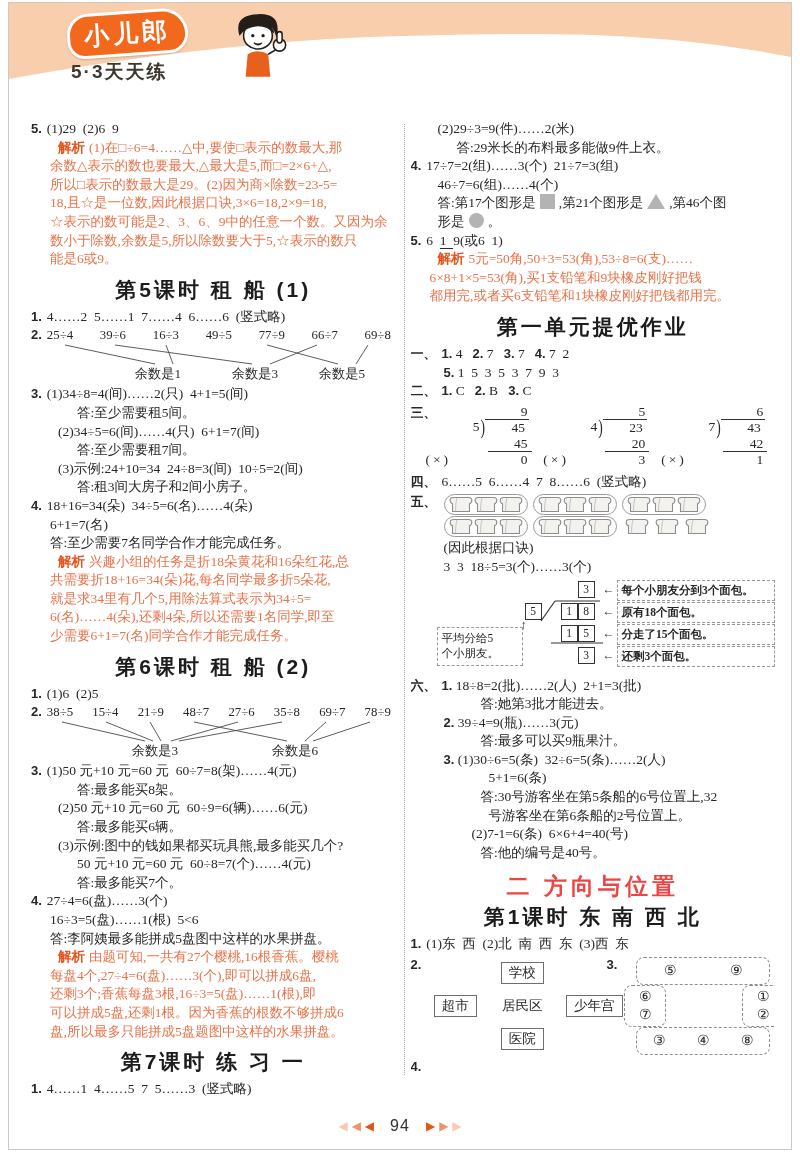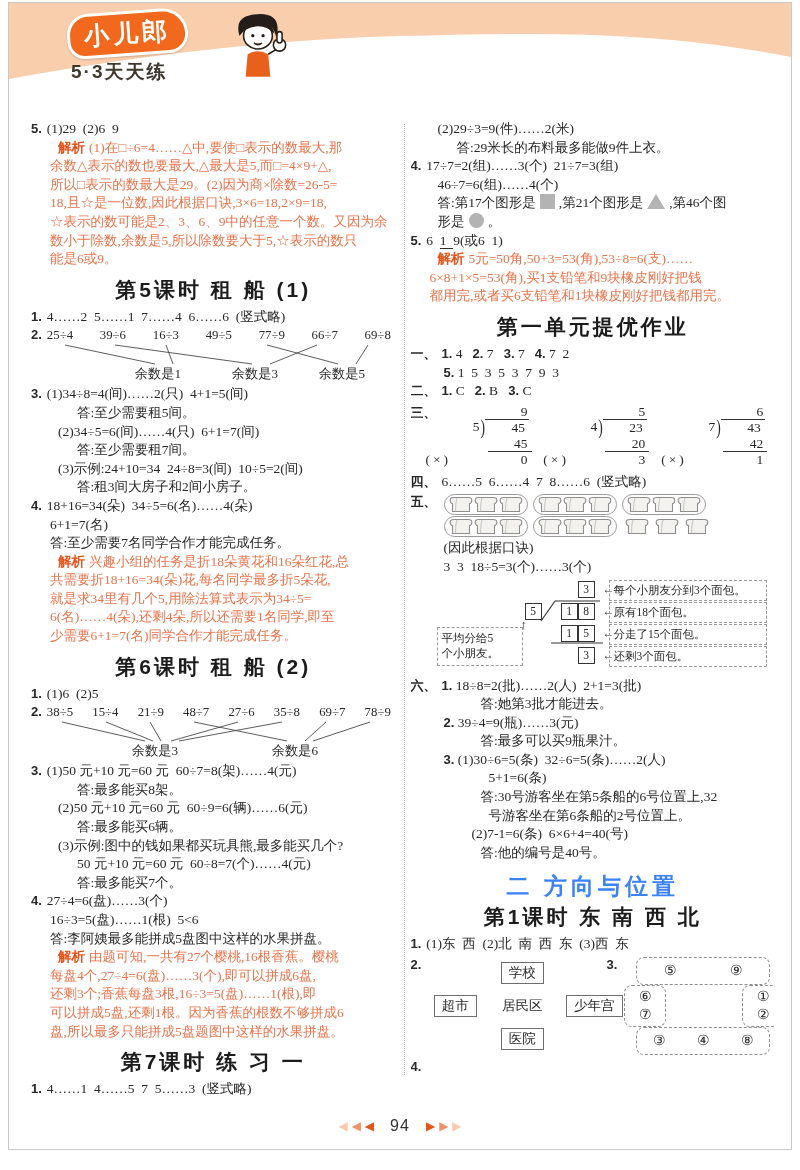--- a/index.html
+++ b/index.html
@@ -30,21 +30,21 @@
   .i4{padding-left:46px}.i5{padding-left:61px}.i6{padding-left:70px}.i7{padding-left:78px}
   .shape{display:inline-block;vertical-align:-2px;margin:0 4px;}
   .shape.square{width:15px;height:15px;background:#b3b3b3;}
   .shape.triangle{width:0;height:0;border-left:9px solid transparent;border-right:9px solid transparent;
      border-bottom:15px solid #b3b3b3;background:none;}
   .shape.circle{width:15px;height:15px;border-radius:50%;background:#b3b3b3;}
   
   .sec-title{font-family:"Liberation Sans","DejaVu Sans",sans-serif;font-weight:bold;font-size:21px;
      text-align:center;letter-spacing:3px;color:#1c1c1c;margin:7px 0 4px;}
   .unit-title-orange{font-family:"Liberation Sans","DejaVu Sans",sans-serif;font-weight:bold;font-size:23px;
-     text-align:center;letter-spacing:4px;color:#3b82f6;margin:9px 0 1px;}
+     text-align:center;letter-spacing:4px;color:#ef4444;margin:9px 0 1px;}
   
   .match{display:flex;margin:1px 0 2px;}
   .m-wrap{position:relative;width:344px;}
   .expr-row{display:flex;justify-content:space-between;font-size:12.8px;line-height:16px;}
   .m-svg{display:block;width:344px;height:22px;}
   .lbl-row{position:relative;height:18px;font-size:13.2px;}
   .mlbl{position:absolute;top:0;}
   
   .div3-row{display:flex;margin:3px 0 5px 0;}
   .ldv{position:relative;font-size:13.5px;line-height:15.5px;width:84px;margin-left:44px;}
@@ -61,22 +61,22 @@
   .brow{display:flex;align-items:center;margin:1px 0;}
   .bgroup{display:inline-flex;border:1.6px solid #9a9a9a;border-radius:12px;padding:1px 4px;margin-right:5px;gap:1px;}
   .loaf{width:24px;height:17px;display:block;}
   .bloose{display:inline-flex;margin:0 3px;padding:2px 0;}
   
   .bdv{position:relative;height:90px;width:344px;margin:4px 0 6px 26px;font-size:11.5px;}
   .bdv-svg{position:absolute;left:0;top:0;width:344px;height:90px;}
   .bx{position:absolute;width:15px;height:15px;border:1px solid #333;display:flex;align-items:center;
       justify-content:center;font-size:11.5px;background:#fff;}
   .barr{position:absolute;font-size:12px;color:#333;}
-  .blbl{position:absolute;left:172px;width:152px;height:19px;border:1px dashed #999;display:flex;
-      align-items:center;padding-left:4px;white-space:nowrap;overflow:hidden;}
+  .blbl{position:absolute;left:180px;width:152px;height:19px;border:1px dashed #999;display:flex;
+      align-items:center;padding-left:4px;white-space:nowrap;overflow:hidden;font-weight:bold;}
   .bnote{position:absolute;left:0;top:46px;width:80px;height:37px;border:1px dashed #999;
       display:flex;flex-direction:column;justify-content:center;padding-left:4px;line-height:15px;}
   .buparr{position:absolute;left:84px;top:36px;font-size:13px;}
   
   .row23{display:flex;margin-top:3px;}
   .map-part{display:flex;width:196px;}
   .mapgrid{display:grid;grid-template-columns:58px 76px 68px;grid-auto-rows:31px;align-items:center;
       justify-items:center;row-gap:2px;margin-left:0px;font-size:13.5px;}
   .mbox{border:1.5px solid #6e6e6e;padding:1px 7px;background:#fff;}
   .c2{grid-column:2;}
@@ -125,22 +125,22 @@
     <circle cx="51" cy="35" r="6" fill="#fff" stroke="#241d19" stroke-width="1.5"></circle>
     <rect x="48.5" y="22" width="5" height="11" rx="2.5" fill="#fff" stroke="#241d19" stroke-width="1.5"></rect>
   </svg>
 
   <div class="cols">
 
    <div class="col">
      <div>
             <div class="line i0"><span class="item-num">5.</span>(1)29  (2)6  9</div>
             <div class="line i2 org"><span class="jx-label">解析</span>(1)在□÷6=4……△中,要使□表示的数最大,那</div>
-            <div class="line i1 org">余数△表示的数也要最大,△最大是5,而□=4×9+△,</div>
-            <div class="line i1 org">所以□表示的数最大是29。(2)因为商×除数=26-5=</div>
+            <div class="line i1 org">余数△表示的数也要最大,△最大是5,而□=2×6+△,</div>
+            <div class="line i1 org">所以□表示的数最大是29。(2)因为商×除数=23-5=</div>
             <div class="line i1 org">18,且☆是一位数,因此根据口诀,3×6=18,2×9=18,</div>
             <div class="line i1 org">☆表示的数可能是2、3、6、9中的任意一个数。又因为余</div>
             <div class="line i1 org">数小于除数,余数是5,所以除数要大于5,☆表示的数只</div>
             <div class="line i1 org">能是6或9。</div>
           </div>
 
      <div class="sec-title">第5课时  租  船  (1)</div>
      <div>
             <div class="line i0"><span class="item-num">1.</span>4……2  5……1  7……4  6……6  (竖式略)</div>
           </div>

